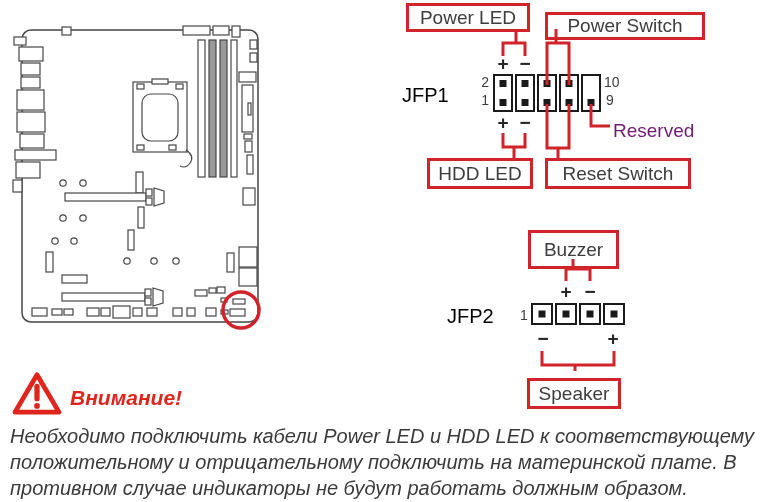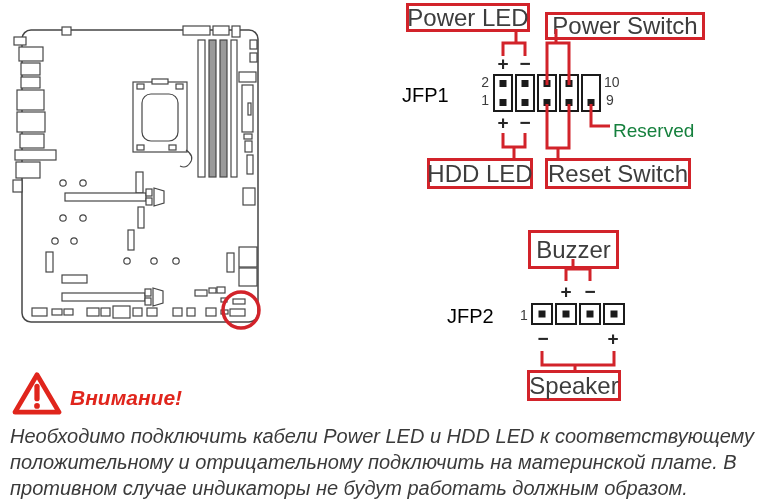--- a/index.html
+++ b/index.html
@@ -2,37 +2,37 @@
 <html><head>
 <meta charset="utf-8">
 <style>
   html,body{margin:0;padding:0;background:#fff;}
   #canvas{position:relative;width:772px;height:502px;background:#fff;overflow:hidden;
           font-family:"Liberation Sans","DejaVu Sans",sans-serif;}
   .abs{position:absolute;}
   svg{display:block;}
   
   .rbox{position:absolute;box-sizing:border-box;border:3px solid #d2232a;background:#fff;
-        display:flex;align-items:center;justify-content:center;font-size:24px;color:#3d3d3d;
+        display:flex;align-items:center;justify-content:center;font-size:19px;color:#3d3d3d;
         z-index:4;white-space:nowrap;}
   
   .header{position:absolute;display:flex;gap:2px;z-index:2;}
   .cell{position:relative;background:#fff;border:2px solid #1b1b1b;width:16px;}
   .h-jfp1 .cell{height:34px;}
   .h-jfp2 .cell{width:18px;height:18px;}
   .pin{position:absolute;left:50%;transform:translateX(-50%);width:7px;height:7px;background:#1b1b1b;}
   .pin.top{top:4px;}
   .pin.bot{bottom:4px;}
   .h-jfp2 .pin{top:50%;transform:translate(-50%,-50%);}
   
   .num{position:absolute;font-size:14px;color:#3d3d3d;z-index:3;line-height:1;}
   .sign{position:absolute;font-size:19px;font-weight:700;color:#262626;z-index:3;
         transform:translateX(-50%);line-height:1;}
   .jfp-name{position:absolute;font-size:20px;color:#000000;z-index:3;line-height:1;}
-  .reserved{position:absolute;font-size:19px;color:#15803d;z-index:3;line-height:1;}
+  .reserved{position:absolute;font-size:19px;color:#701a75;z-index:3;line-height:1;}
   
   #overlay{position:absolute;left:0;top:0;z-index:5;pointer-events:none;}
   
   .warn-title{position:absolute;left:70px;top:386px;font-size:21px;font-weight:700;
               font-style:italic;color:#e0251c;z-index:3;}
   .warn-body{position:absolute;left:10px;top:423px;width:760px;font-size:20px;font-style:italic;
              color:#3a3a3a;line-height:26px;z-index:3;}
 </style>
 </head>
 <body>
@@ -83,21 +83,21 @@
     <div class="cell">
       <span class="pin bot"></span>
     </div>
   </div>
 
   <div class="reserved" style="left:613px;top:121px;">Reserved</div>
 
   <div class="rbox" style="left:528px;top:230px;width:91px;height:39px;">
     <span>Buzzer</span>
   </div>
-  <div class="rbox" style="left:527px;top:370px;width:94px;height:31px;">
+  <div class="rbox" style="left:527px;top:378px;width:94px;height:31px;">
     <span>Speaker</span>
   </div>
 
   <div class="jfp-name" style="left:447px;top:306px;">JFP2</div>
   <div class="num" style="left:520px;top:308px;">1</div>
 
   <div class="sign" style="left:566px;top:282px;">+</div>
   <div class="sign" style="left:590px;top:282px;">−</div>
   <div class="sign" style="left:543px;top:329px;">−</div>
   <div class="sign" style="left:613px;top:329px;">+</div>

